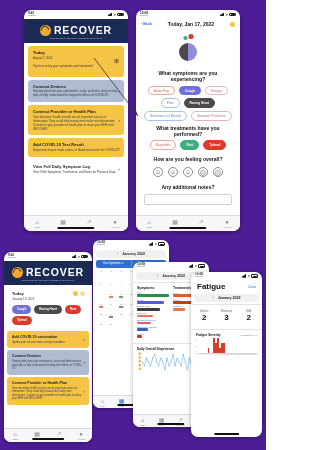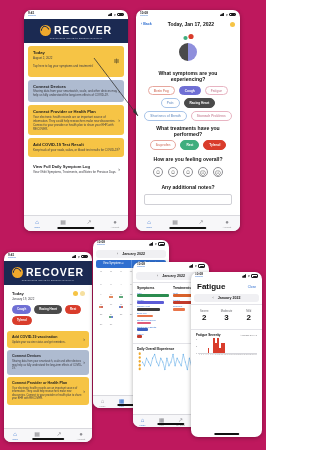--- a/index.html
+++ b/index.html
@@ -1,18 +1,18 @@
 <!DOCTYPE html>
 <html><head>
 <meta charset="utf-8">
 <style>
   * { box-sizing: border-box; margin:0; padding:0; }
   html,body { width:266px; height:450px; overflow:hidden; background:#ffffff;
     font-family:"Liberation Sans", sans-serif; }
-  #stage { position:relative; width:266px; height:450px; background:#be185d; }
+  #stage { position:relative; width:266px; height:450px; background:#4c1d95; }
 
   
   .phone { position:absolute; background:#fff; border-radius:7px;
     box-shadow:0 1px 4px rgba(0,0,0,.32); overflow:hidden; }
   .statusbar { height:9px; display:flex; align-items:center; justify-content:space-between;
     padding:0 4px; font-size:3.1px; color:#1c1c1e; font-weight:bold; }
   .sb-left { display:flex; flex-direction:column; line-height:1.05; }
   .sb-back { font-size:2.5px; color:#2f6fd0; font-weight:normal; }
   .sb-right { display:flex; align-items:center; gap:1.4px; }
   .sig { width:5px; height:3.4px; background:

